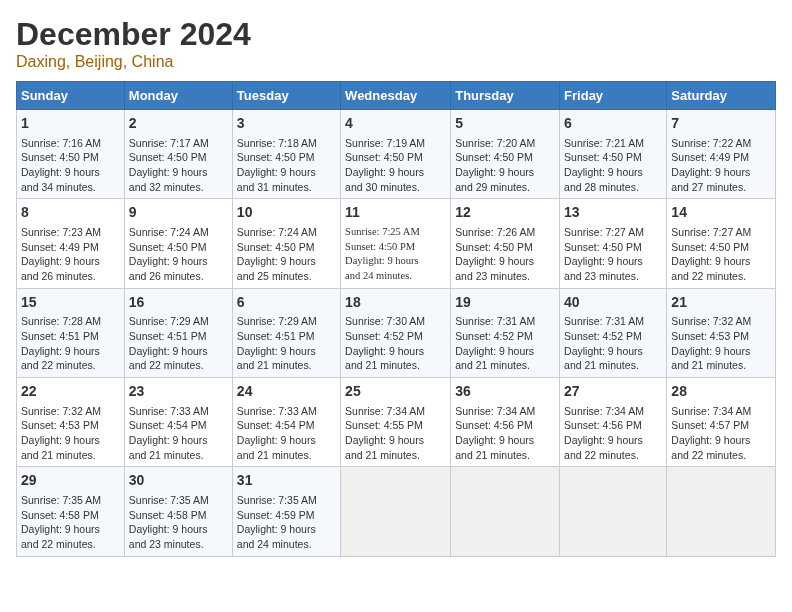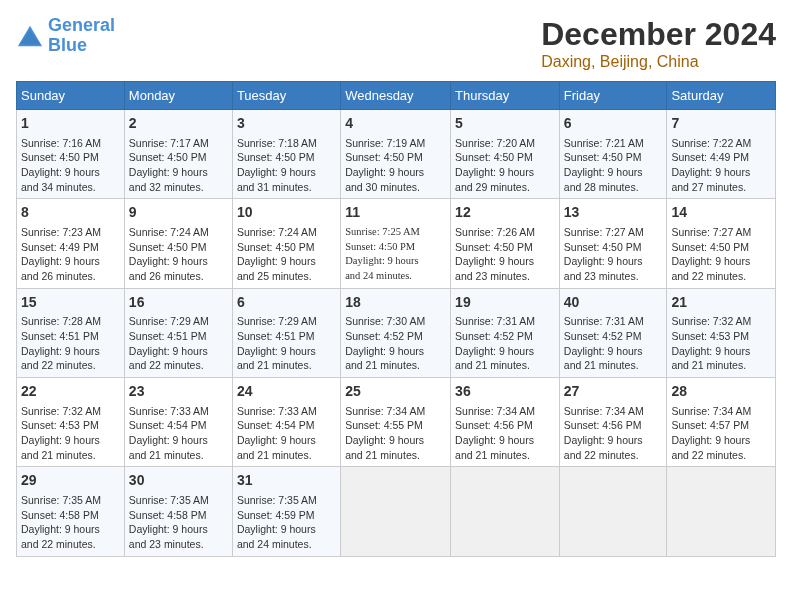--- a/index.html
+++ b/index.html
@@ -49,21 +49,21 @@
       width: 100%;
       border-collapse: collapse;
       font-size: 11px;
     }
     thead tr th {
       background: #3a7abf;
       color: #fff;
       padding: 6px 4px;
       text-align: left;
       font-size: 13px;
-      font-weight: normal;
+      font-weight: bold;
       border: 1px solid #2e6da8;
     }
     tbody tr td {
       vertical-align: top;
       padding: 4px 4px;
       border: 1px solid #ccc;
       width: 113px;
       min-height: 70px;
       background: #fff;
       color: #333;
@@ -86,30 +86,20 @@
       color: #333;
     }
     td.empty {
       background: #f0f0f0 !important;
     }
   </style>
 </head>
 <body>
 
 <div class="header">
-  <div class="logo">
-    <svg class="logo-icon" viewBox="0 0 30 30" xmlns="http://www.w3.org/2000/svg">
-      <polygon points="15,4 28,26 2,26" fill="#4a90d9"></polygon>
-      <polygon points="15,8 26,24 4,24" fill="#2e6da8" opacity="0.4"></polygon>
-    </svg>
-    <div class="logo-text">
-      <div><span>General</span></div>
-      <div><span style="color:#4a90d9">Blue</span></div>
-    </div>
-  </div>
   <div class="title-block">
     <h1>December 2024</h1>
     <h2>Daxing, Beijing, China</h2>
   </div>
 </div>
 
 <table>
   <thead>
     <tr>
     <th>Sunday</th>

